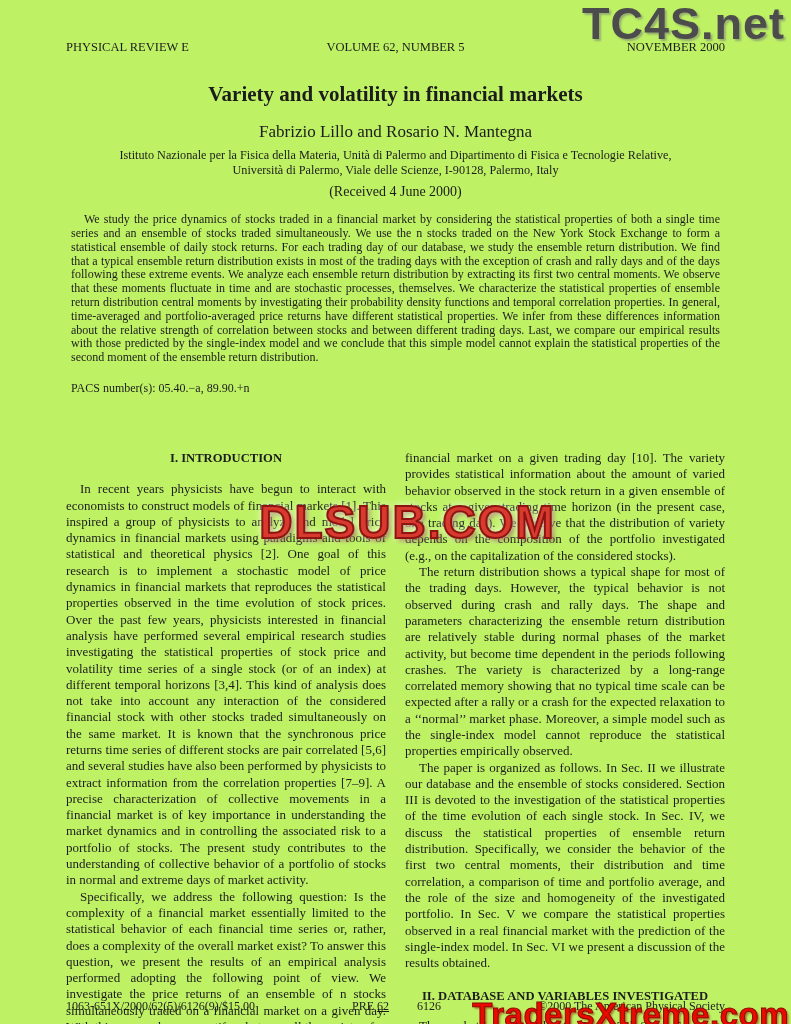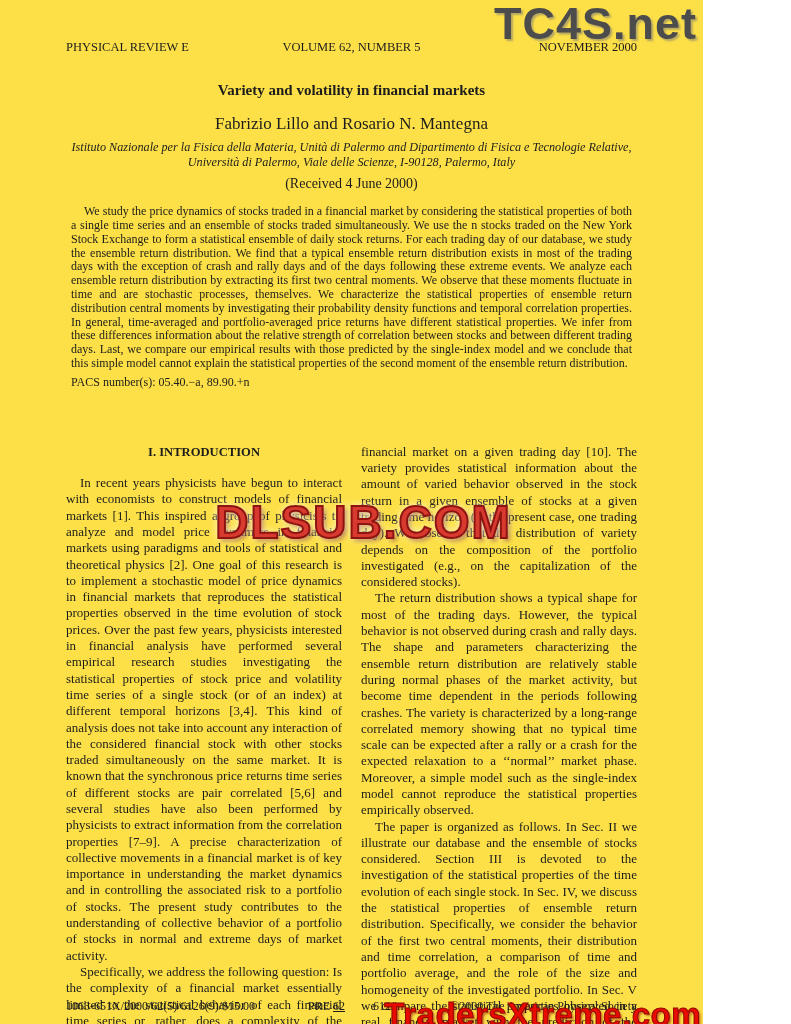--- a/index.html
+++ b/index.html
@@ -1,37 +1,37 @@
 <!DOCTYPE html>
 <html><head>
 <meta charset="utf-8">
 <style>
   html, body { margin:0; padding:0; background:#ffffff; }
   .page {
-    position:relative; width:703px; height:1024px; background:#fde047;
+    position:relative; width:791px; height:1024px; background:#bef264;
     overflow:hidden; font-family:"Liberation Serif", serif; color:#1c1c1c;
   }
   
   .journal-header { position:relative; padding-top:40px; font-size:12.5px; height:18px; }
   .journal-header .jh-left  { position:absolute; left:66px; top:40px; }
   .journal-header .jh-center{ text-align:center; }
   .journal-header .jh-right { position:absolute; right:66px; top:40px; }
 
   
-  .title { text-align:center; font-weight:bold; font-size:15px; margin-top:24px; }
+  .title { text-align:center; font-weight:bold; font-size:21px; margin-top:24px; }
   .authors { text-align:center; font-size:17px; margin-top:15px; }
-  .affiliation { text-align:center; font-style:italic; font-size:12.2px; line-height:14.6px; margin-top:6px; }
+  .affiliation { text-align:center; font-size:12.2px; line-height:14.6px; margin-top:6px; }
   .received { text-align:center; font-size:14px; margin-top:7px; }
 
   
   .abstract {
     margin:13px 71px 0 71px; font-size:12px; line-height:13.8px;
     text-align:justify; text-indent:13px;
   }
-  .pacs { margin:4px 71px 0 71px; font-size:12px; }
+  .pacs { margin:16px 71px 0 71px; font-size:12px; }
 
   
   .columns { display:flex; gap:19px; padding:0 66px; margin-top:54px; }
   .col { width:321px; font-size:13px; line-height:16.3px; text-align:justify; }
   .col p { margin:0; text-indent:14px; }
   .col p.noindent { text-indent:0; }
   .sec-heading { text-align:center; font-weight:bold; font-size:12.6px; margin:0 0 15px 0; }
   .sec-heading.mid { margin:17px 0 13px 0; }
 
   

